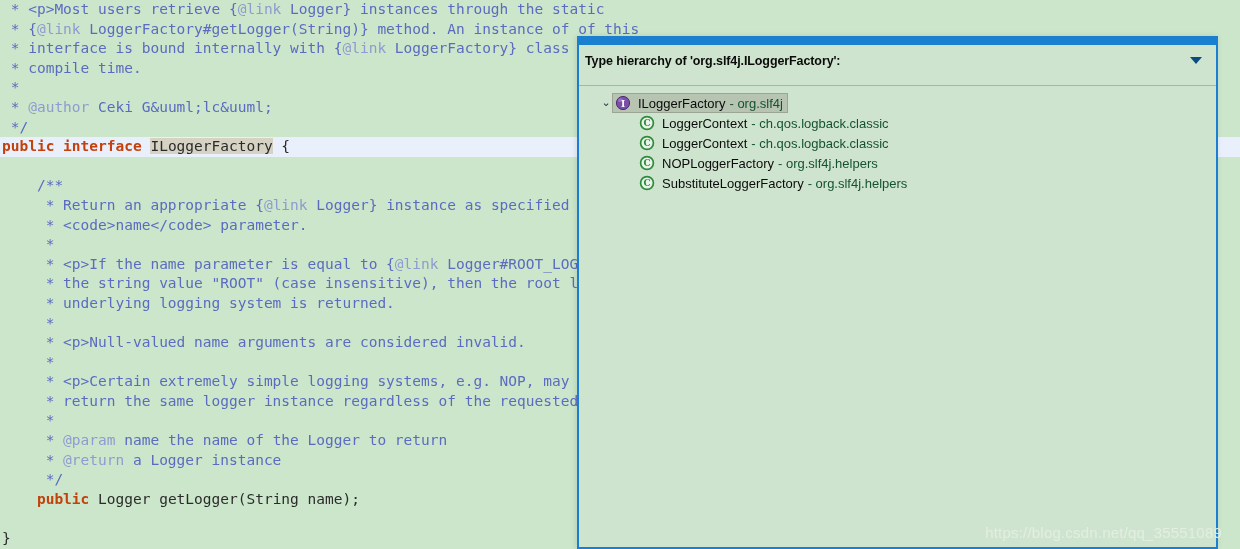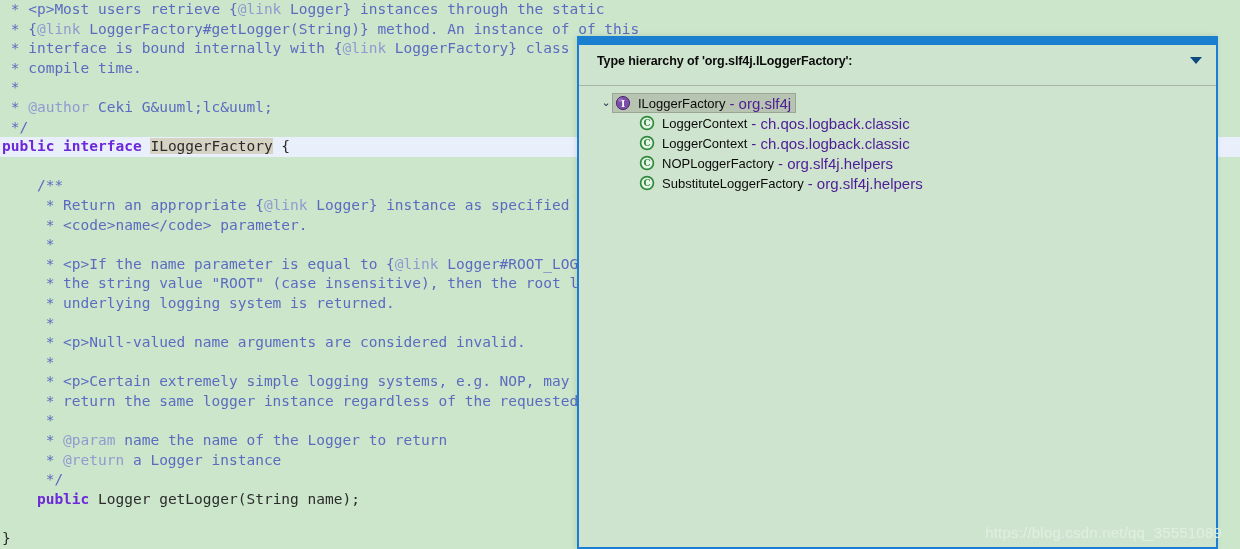--- a/index.html
+++ b/index.html
@@ -32,21 +32,21 @@
     line-height: 19.6px;
     white-space: pre;
     color: #3a3a3a;
   }
   .cl { height: 19.6px; padding-left: 2px; }
   .cl.cur {
     background: #eaf0fb;
   }
   .cmt { color: #5c6bc0; }
   .cmt-tag { color: #8f9bd0; }
-  .kw { color: #6d28d9; font-weight: bold; }
+  .kw { color: #c2410c; font-weight: bold; }
   .plain { color: #2b2b2b; }
   .occ { background: #d6d2c4; }
 
   
   #hierarchy-popup {
     position: absolute;
     left: 577px;
     top: 36px;
     width: 641px;
     height: 513px;
@@ -58,21 +58,21 @@
     font-family: "Liberation Sans", sans-serif;
     box-shadow: -1px 0 6px rgba(0,0,0,0.10);
   }
   #popup-titlebar {
     height: 9px;
     background: #1b7fd0;
   }
   #popup-header {
     position: relative;
     height: 31px;
-    padding: 6px 10px 0 18px;
+    padding: 6px 10px 0 6px;
     box-sizing: border-box;
     background: #cfe4cf;
   }
   #popup-header-title {
     font-size: 12.5px;
     font-weight: bold;
     color: #0a0a0a;
     letter-spacing: -0.1px;
   }
   #popup-menu-chevron {
@@ -130,22 +130,22 @@
     align-items: center;
     justify-content: center;
     margin-right: 6px;
     flex: none;
   }
   .label-main {
     color: #0b0b0b;
     font-size: 13px;
   }
   .label-pkg {
-    color: #4c1d95;
-    font-size: 15px;
+    color: #14532d;
+    font-size: 13px;
     margin-left: 4px;
   }
 
   
   #watermark {
     position: absolute;
     right: 18px;
     bottom: 8px;
     font-family: Liberation Sans, sans-serif;
     font-size: 15px;

